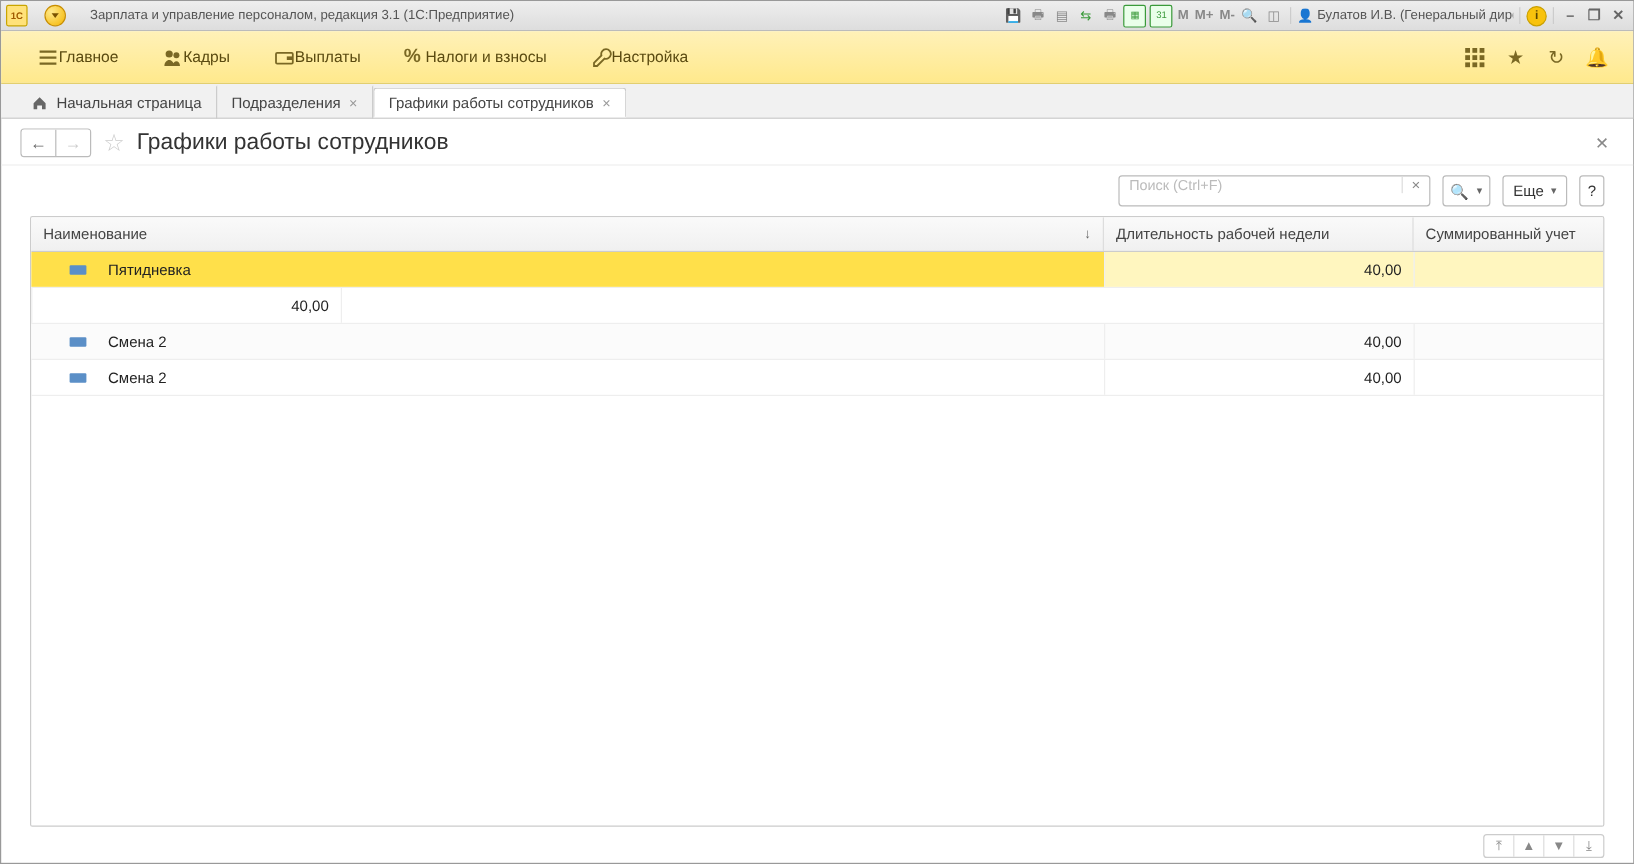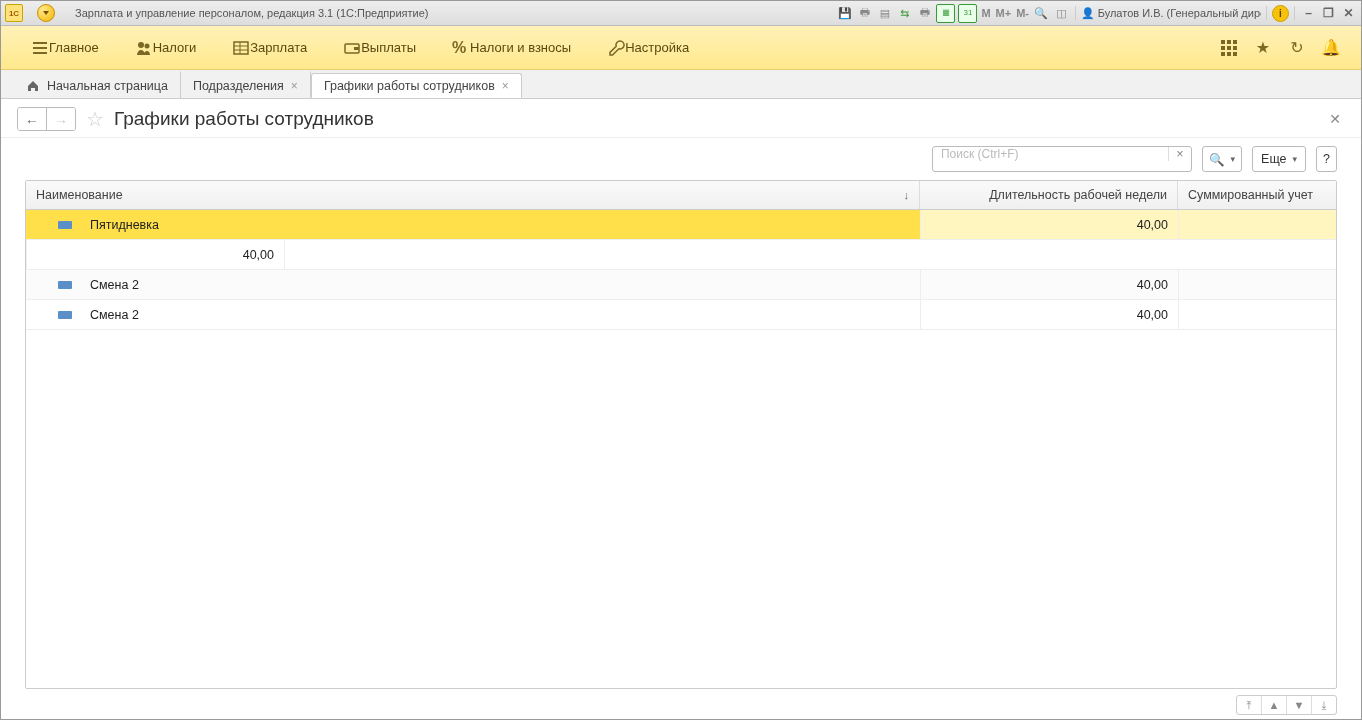--- a/index.html
+++ b/index.html
@@ -53,21 +53,21 @@
 .btn { height:24px; border:1px solid #bbb; border-radius:3px; background:#fff; display:flex; align-items:center; padding:0 8px; gap:6px; font-size:12.5px; color:#333; cursor:pointer;}
 .btn .caret{font-size:9px;color:#666;}
 .btn.icon-only{padding:0 6px;}
 
 .table-wrap { margin:0 24px; border:1px solid #ccc; border-radius:2px; flex:1; overflow:hidden; position:relative; background:#fff;}
 .thead { display:flex; height:28px; background:linear-gradient(#fafafa,#f0f0f0); border-bottom:1px solid #ccc; font-size:12.5px; color:#444;}
 .th { display:flex; align-items:center; padding:0 10px; border-right:1px solid #ddd; box-sizing:border-box;}
 .th.sort { justify-content:space-between;}
 .th:last-child{border-right:none;}
 .col-name{flex:1 1 auto;}
-.col-dur{width:258px; justify-content:flex-end;}
+.col-dur{width:258px; justify-content:flex-start;}
 .col-sum{width:158px; justify-content:flex-start;}
 .tbody{}
 .tr { display:flex; height:29px; align-items:center; border-bottom:1px solid #eee; font-size:12.5px;}
 .tr:nth-child(odd){background:#fbfbfb;}
 .tr.selected{}
 .tr.selected .td-name{background:#ffe04a;}
 .tr.selected .td-dur, .tr.selected .td-sum{background:#fff6bf;}
 .td{padding:0 10px; box-sizing:border-box; display:flex; align-items:center; height:100%;}
 .td-name{flex:1 1 auto; gap:18px;}
 .td-dur{width:258px; justify-content:flex-end; border-left:1px solid #eee;}
@@ -124,28 +124,21 @@
           <path d="M2 4h14M2 9h14M2 14h14" stroke="#7a6824" stroke-width="2"></path>
         </svg>
       <span>Главное</span>
     </div>
     <div class="mm-item">
       <svg class="mico" viewBox="0 0 18 18">
           <circle cx="6" cy="6" r="3" fill="#7a6824"></circle>
           <circle cx="12" cy="7" r="2.5" fill="#7a6824"></circle>
           <path d="M2 16c0-3 2-5 4-5s4 2 4 5M9 16c0-2.5 1.5-4 3-4s3 1.5 3 4" fill="#7a6824"></path>
         </svg>
-      <span>Налоги</span>
-    </div>
-    <div class="mm-item">
-      <svg class="mico" viewBox="0 0 18 18">
-          <rect x="2" y="3" width="14" height="12" fill="none" stroke="#7a6824" stroke-width="1.5"></rect>
-          <path d="M2 7h14M2 11h14M8 3v12" stroke="#7a6824"></path>
-        </svg>
-      <span>Зарплата</span>
+      <span>Кадры</span>
     </div>
     <div class="mm-item">
       <svg class="mico" viewBox="0 0 18 18">
           <rect x="2" y="5" width="14" height="9" rx="1" fill="none" stroke="#7a6824" stroke-width="1.5"></rect>
           <rect x="11" y="8" width="5" height="3" fill="#7a6824"></rect>
         </svg>
       <span>Выплаты</span>
     </div>
     <div class="mm-item">
       <span class="mico" style="font-size:16px;font-weight:bold;">%</span>

